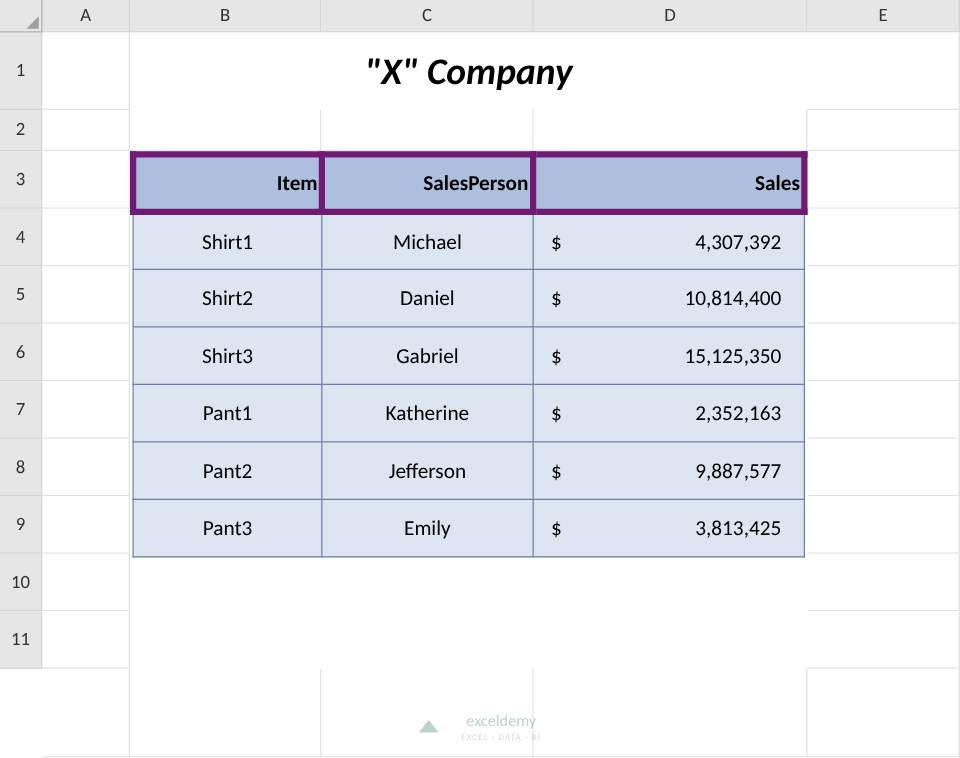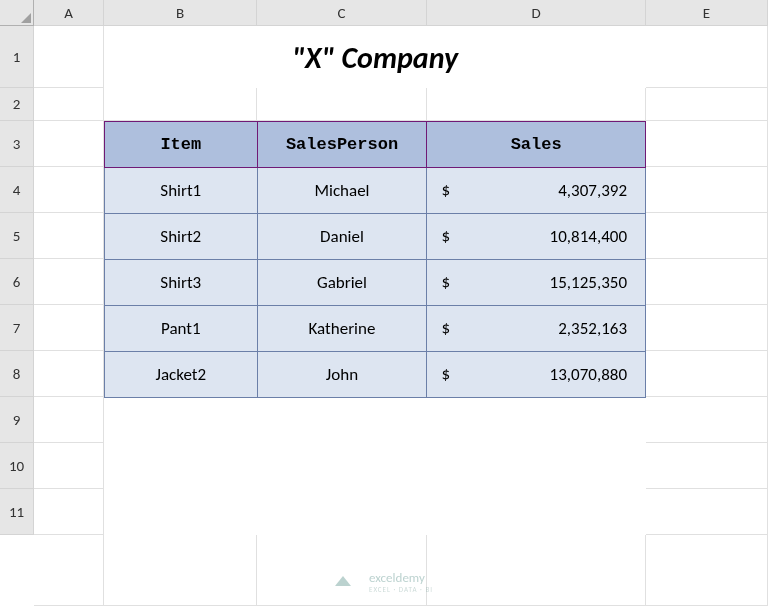--- a/index.html
+++ b/index.html
@@ -67,26 +67,25 @@
   }
   .data-table {
     position: absolute;
     top: 0; left: 0; right: 0;
     border-collapse: collapse;
     width: 100%;
     font-size: 17px;
   }
   .data-table th {
     background: #aebfdd;
-    border: 1px solid #701a75;
+    border: 5px solid #701a75;
     height: 46px;
     font-weight: bold;
     color: #000;
-    text-align: center;
-    font-family: Liberation Mono, monospace;
+    text-align: right;
   }
   .data-table td {
     background: #dde5f1;
     border: 1px solid #6b7fa8;
     height: 46px;
     text-align: center;
     color: #000;
   }
   .data-table td.sales {
     padding: 0 18px 0 14px;
@@ -101,20 +100,21 @@
     position: absolute;
     left: 50%;
     bottom: 12px;
     transform: translateX(-50%);
     display: flex;
     align-items: center;
     gap: 18px;
     opacity: 0.5;
     font-size: 13px;
     color: #7aa6a0;
+    text-align: center;
   }
   .watermark .logo {
     width: 16px; height: 16px;
     display: inline-block;
     position: relative;
   }
   .watermark .logo::before {
     content: "";
     position: absolute;
     left: 0; top: 2px;
@@ -239,26 +239,36 @@
             <td>Pant1</td>
             <td>Katherine</td>
             <td class="sales">
               <span class="sales-wrap">
                 <span>$</span>
                 <span>2,352,163</span>
               </span>
             </td>
           </tr>
           <tr>
-            <td>Jacket2</td>
-            <td>John</td>
-            <td class="sales">
-              <span class="sales-wrap">
-                <span>$</span>
-                <span>13,070,880</span>
+            <td>Pant2</td>
+            <td>Jefferson</td>
+            <td class="sales">
+              <span class="sales-wrap">
+                <span>$</span>
+                <span>9,887,577</span>
+              </span>
+            </td>
+          </tr>
+          <tr>
+            <td>Pant3</td>
+            <td>Emily</td>
+            <td class="sales">
+              <span class="sales-wrap">
+                <span>$</span>
+                <span>3,813,425</span>
               </span>
             </td>
           </tr>
         </tbody>
     </table>
   </div>
 </div>
 
 <div class="watermark">
   <span class="logo"></span>

